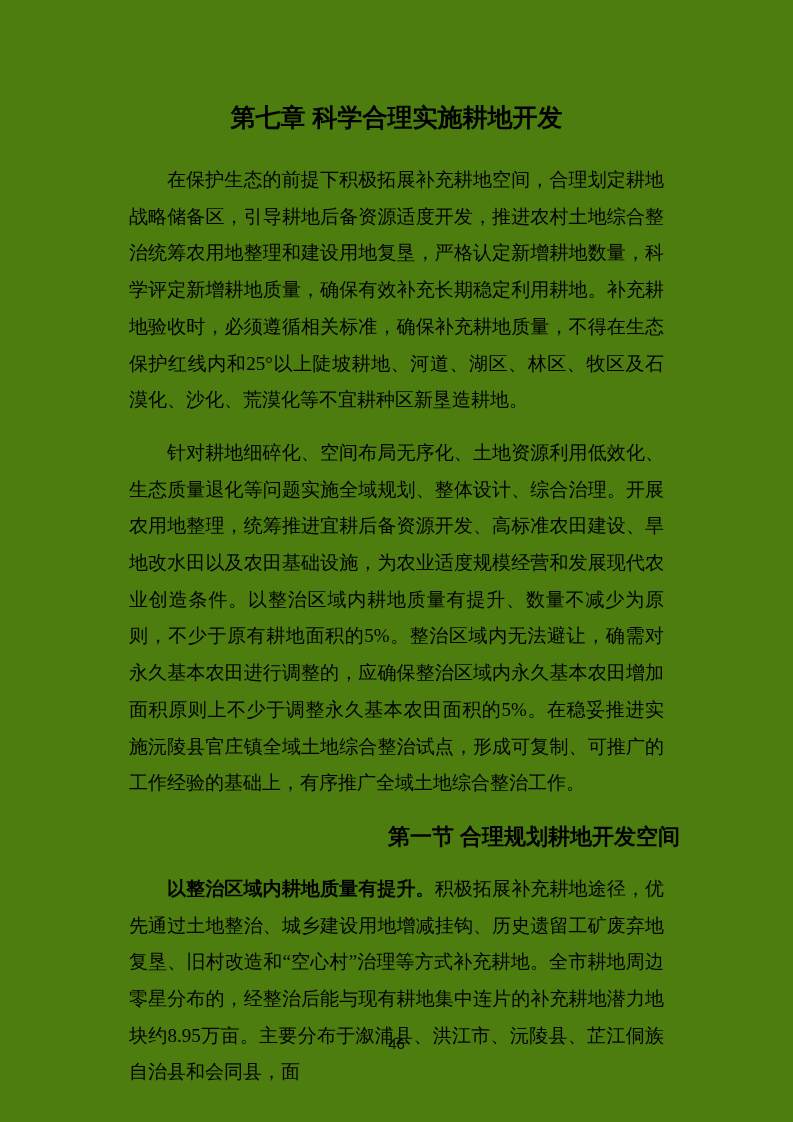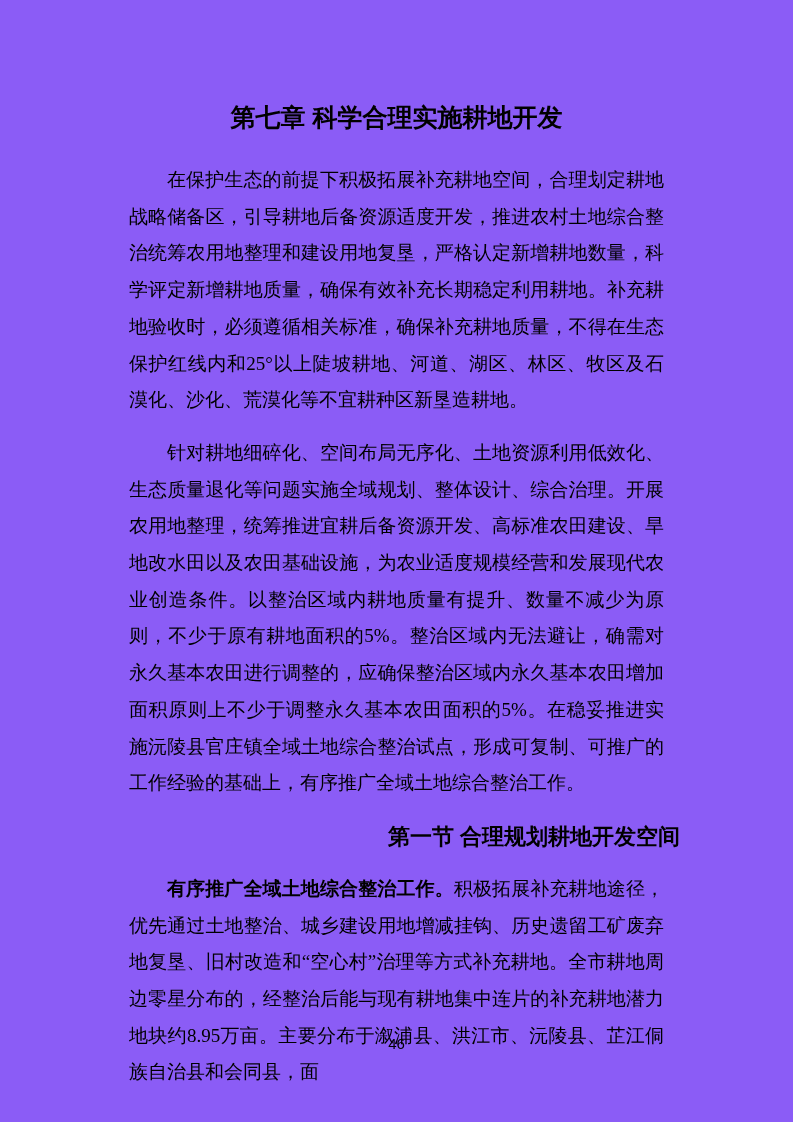--- a/index.html
+++ b/index.html
@@ -4,21 +4,21 @@
 <style>
   html, body {
     margin: 0;
     padding: 0;
     background: #ffffff;
   }
   .page {
     position: relative;
     width: 793px;
     height: 1122px;
-    background: #8b5cf6;
+    background: #4d7c0f;
     color: #000000;
     font-family: "Liberation Serif", "DejaVu Serif", serif;
     overflow: hidden;
   }
   .content {
     position: absolute;
     left: 113px;
     top: 0;
     width: 567px;
   }
@@ -73,18 +73,18 @@
   <div class="content">
 
     <h1 class="chapter-title">第七章 科学合理实施耕地开发</h1>
 
     <p class="para first">在保护生态的前提下积极拓展补充耕地空间，合理划定耕地战略储备区，引导耕地后备资源适度开发，推进农村土地综合整治统筹农用地整理和建设用地复垦，严格认定新增耕地数量，科学评定新增耕地质量，确保有效补充长期稳定利用耕地。补充耕地验收时，必须遵循相关标准，确保补充耕地质量，不得在生态保护红线内和25°以上陡坡耕地、河道、湖区、林区、牧区及石漠化、沙化、荒漠化等不宜耕种区新垦造耕地。</p>
 
     <p class="para">针对耕地细碎化、空间布局无序化、土地资源利用低效化、生态质量退化等问题实施全域规划、整体设计、综合治理。开展农用地整理，统筹推进宜耕后备资源开发、高标准农田建设、旱地改水田以及农田基础设施，为农业适度规模经营和发展现代农业创造条件。以整治区域内耕地质量有提升、数量不减少为原则，不少于原有耕地面积的5%。整治区域内无法避让，确需对永久基本农田进行调整的，应确保整治区域内永久基本农田增加面积原则上不少于调整永久基本农田面积的5%。在稳妥推进实施沅陵县官庄镇全域土地综合整治试点，形成可复制、可推广的工作经验的基础上，有序推广全域土地综合整治工作。</p>
 
     <h2 class="section-title">第一节 合理规划耕地开发空间</h2>
 
-    <p class="para"><span class="lead-bold">有序推广全域土地综合整治工作。</span><span>积极拓展补充耕地途径，优先通过土地整治、城乡建设用地增减挂钩、历史遗留工矿废弃地复垦、旧村改造和“空心村”治理等方式补充耕地。全市耕地周边零星分布的，经整治后能与现有耕地集中连片的补充耕地潜力地块约8.95万亩。主要分布于溆浦县、洪江市、沅陵县、芷江侗族自治县和会同县，面</span></p>
+    <p class="para"><span class="lead-bold">以整治区域内耕地质量有提升。</span><span>积极拓展补充耕地途径，优先通过土地整治、城乡建设用地增减挂钩、历史遗留工矿废弃地复垦、旧村改造和“空心村”治理等方式补充耕地。全市耕地周边零星分布的，经整治后能与现有耕地集中连片的补充耕地潜力地块约8.95万亩。主要分布于溆浦县、洪江市、沅陵县、芷江侗族自治县和会同县，面</span></p>
 
   </div>
 
   <div class="page-number">46</div>
 </div>
 
 </body></html>

